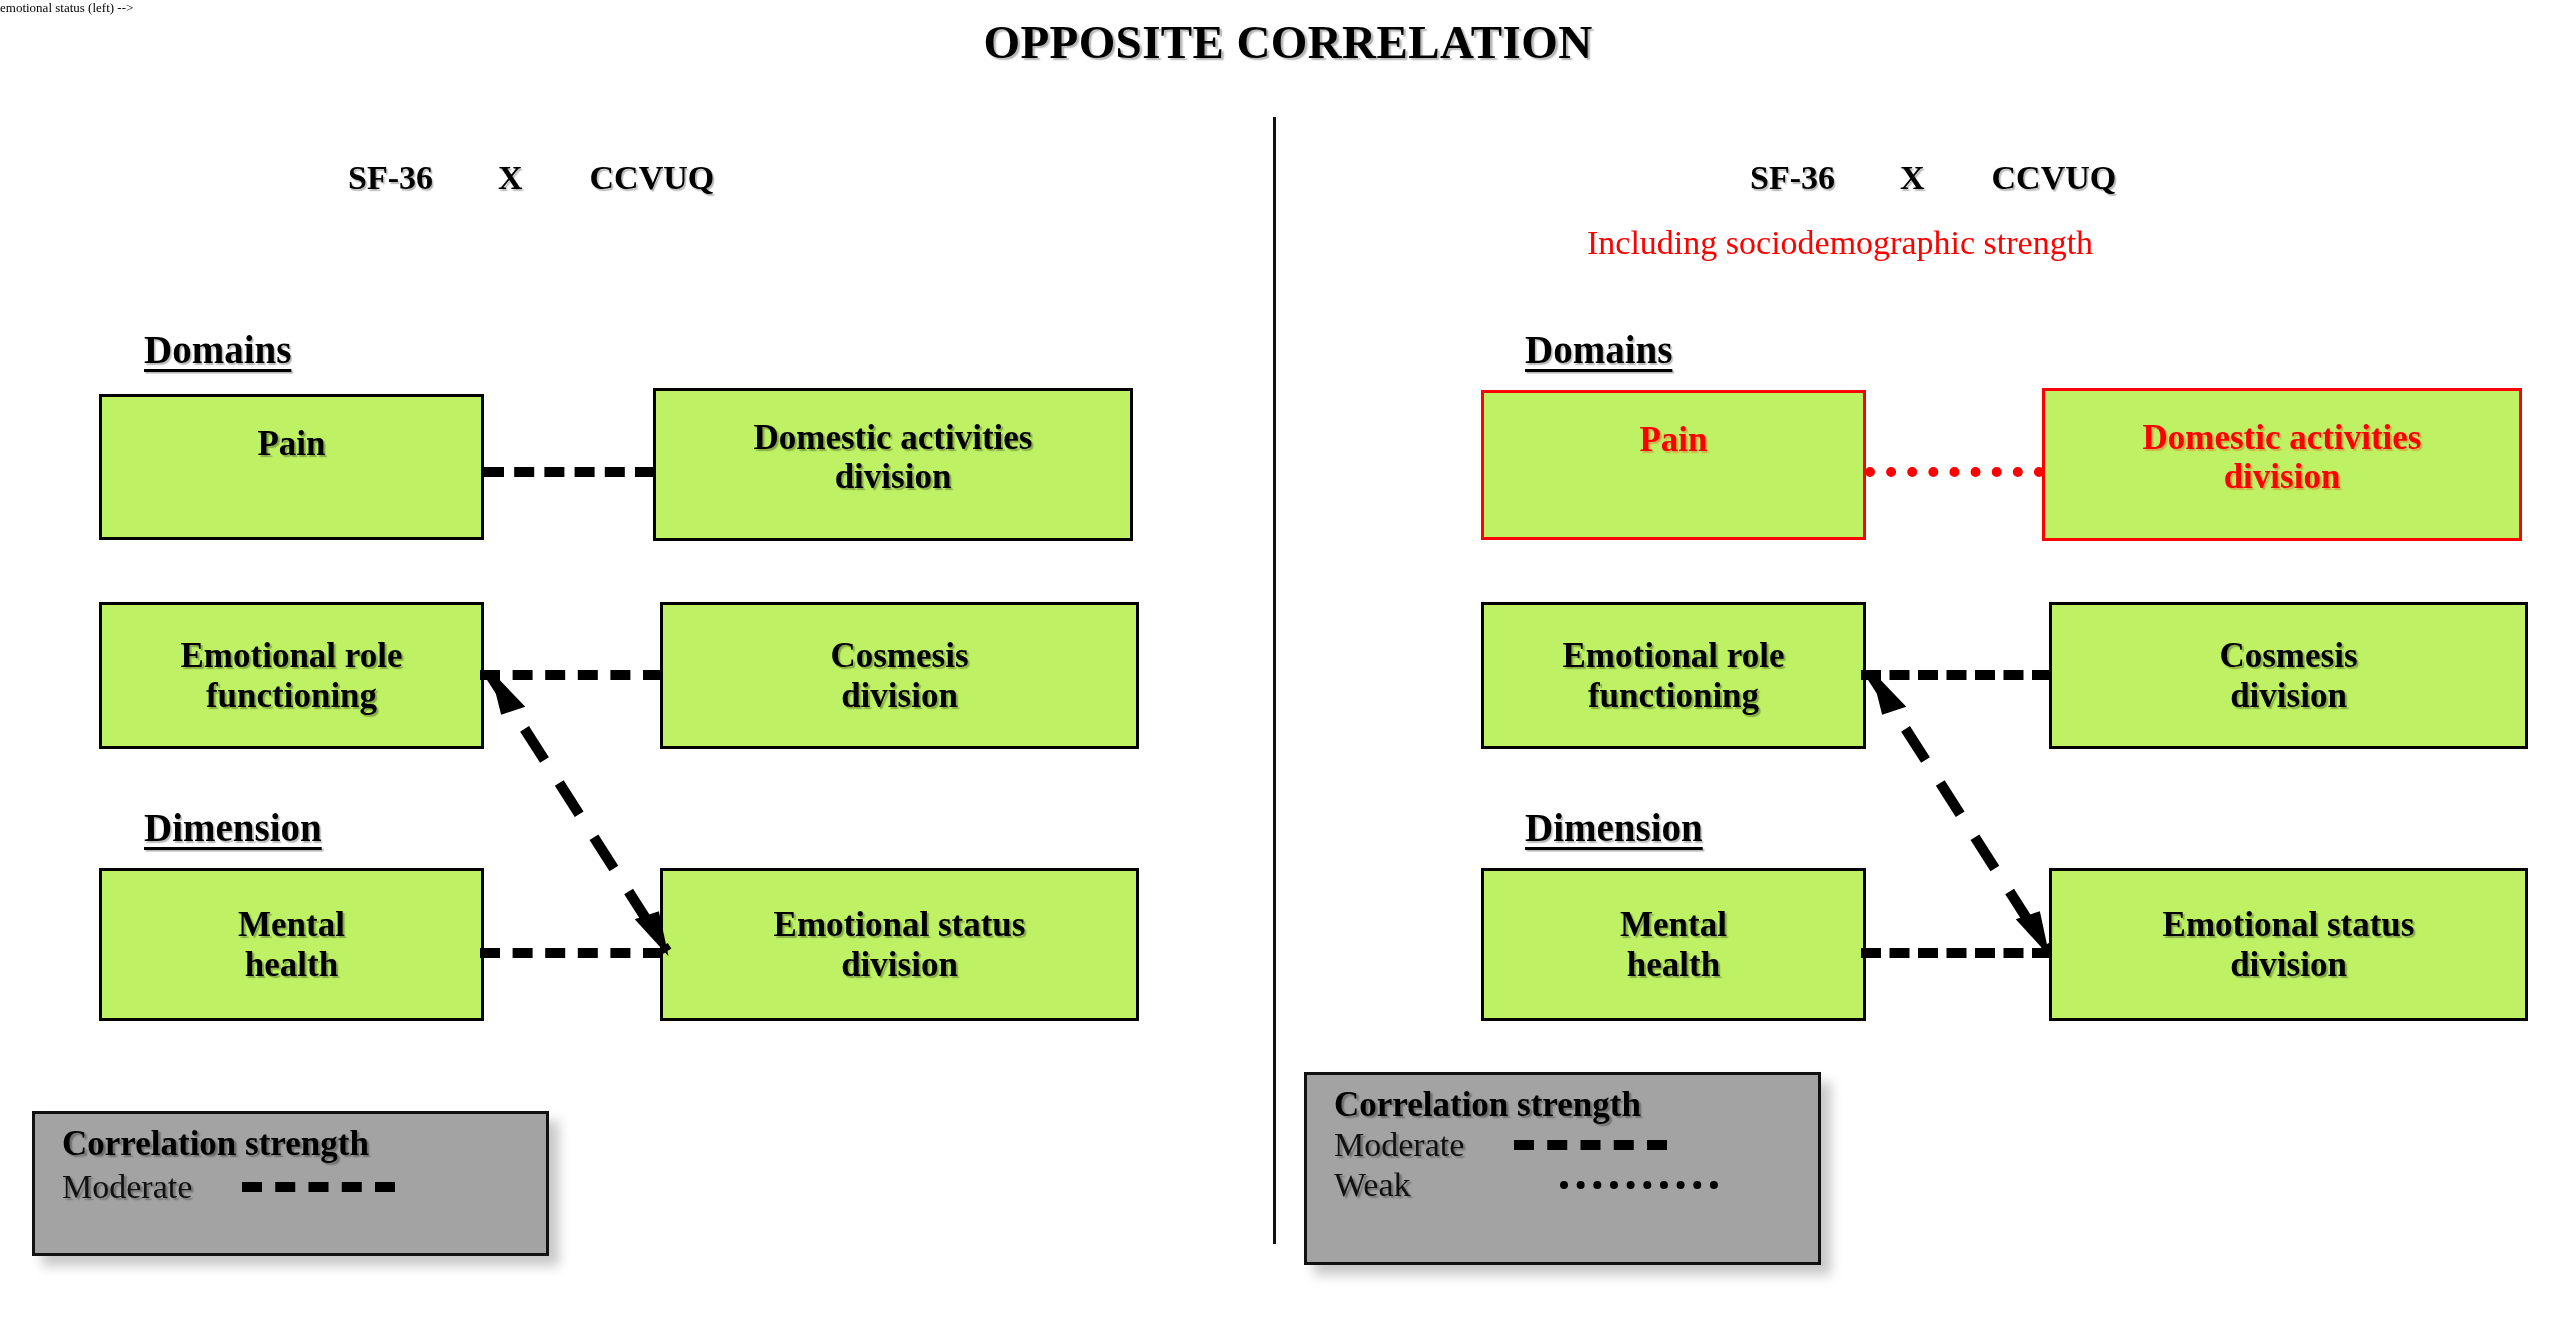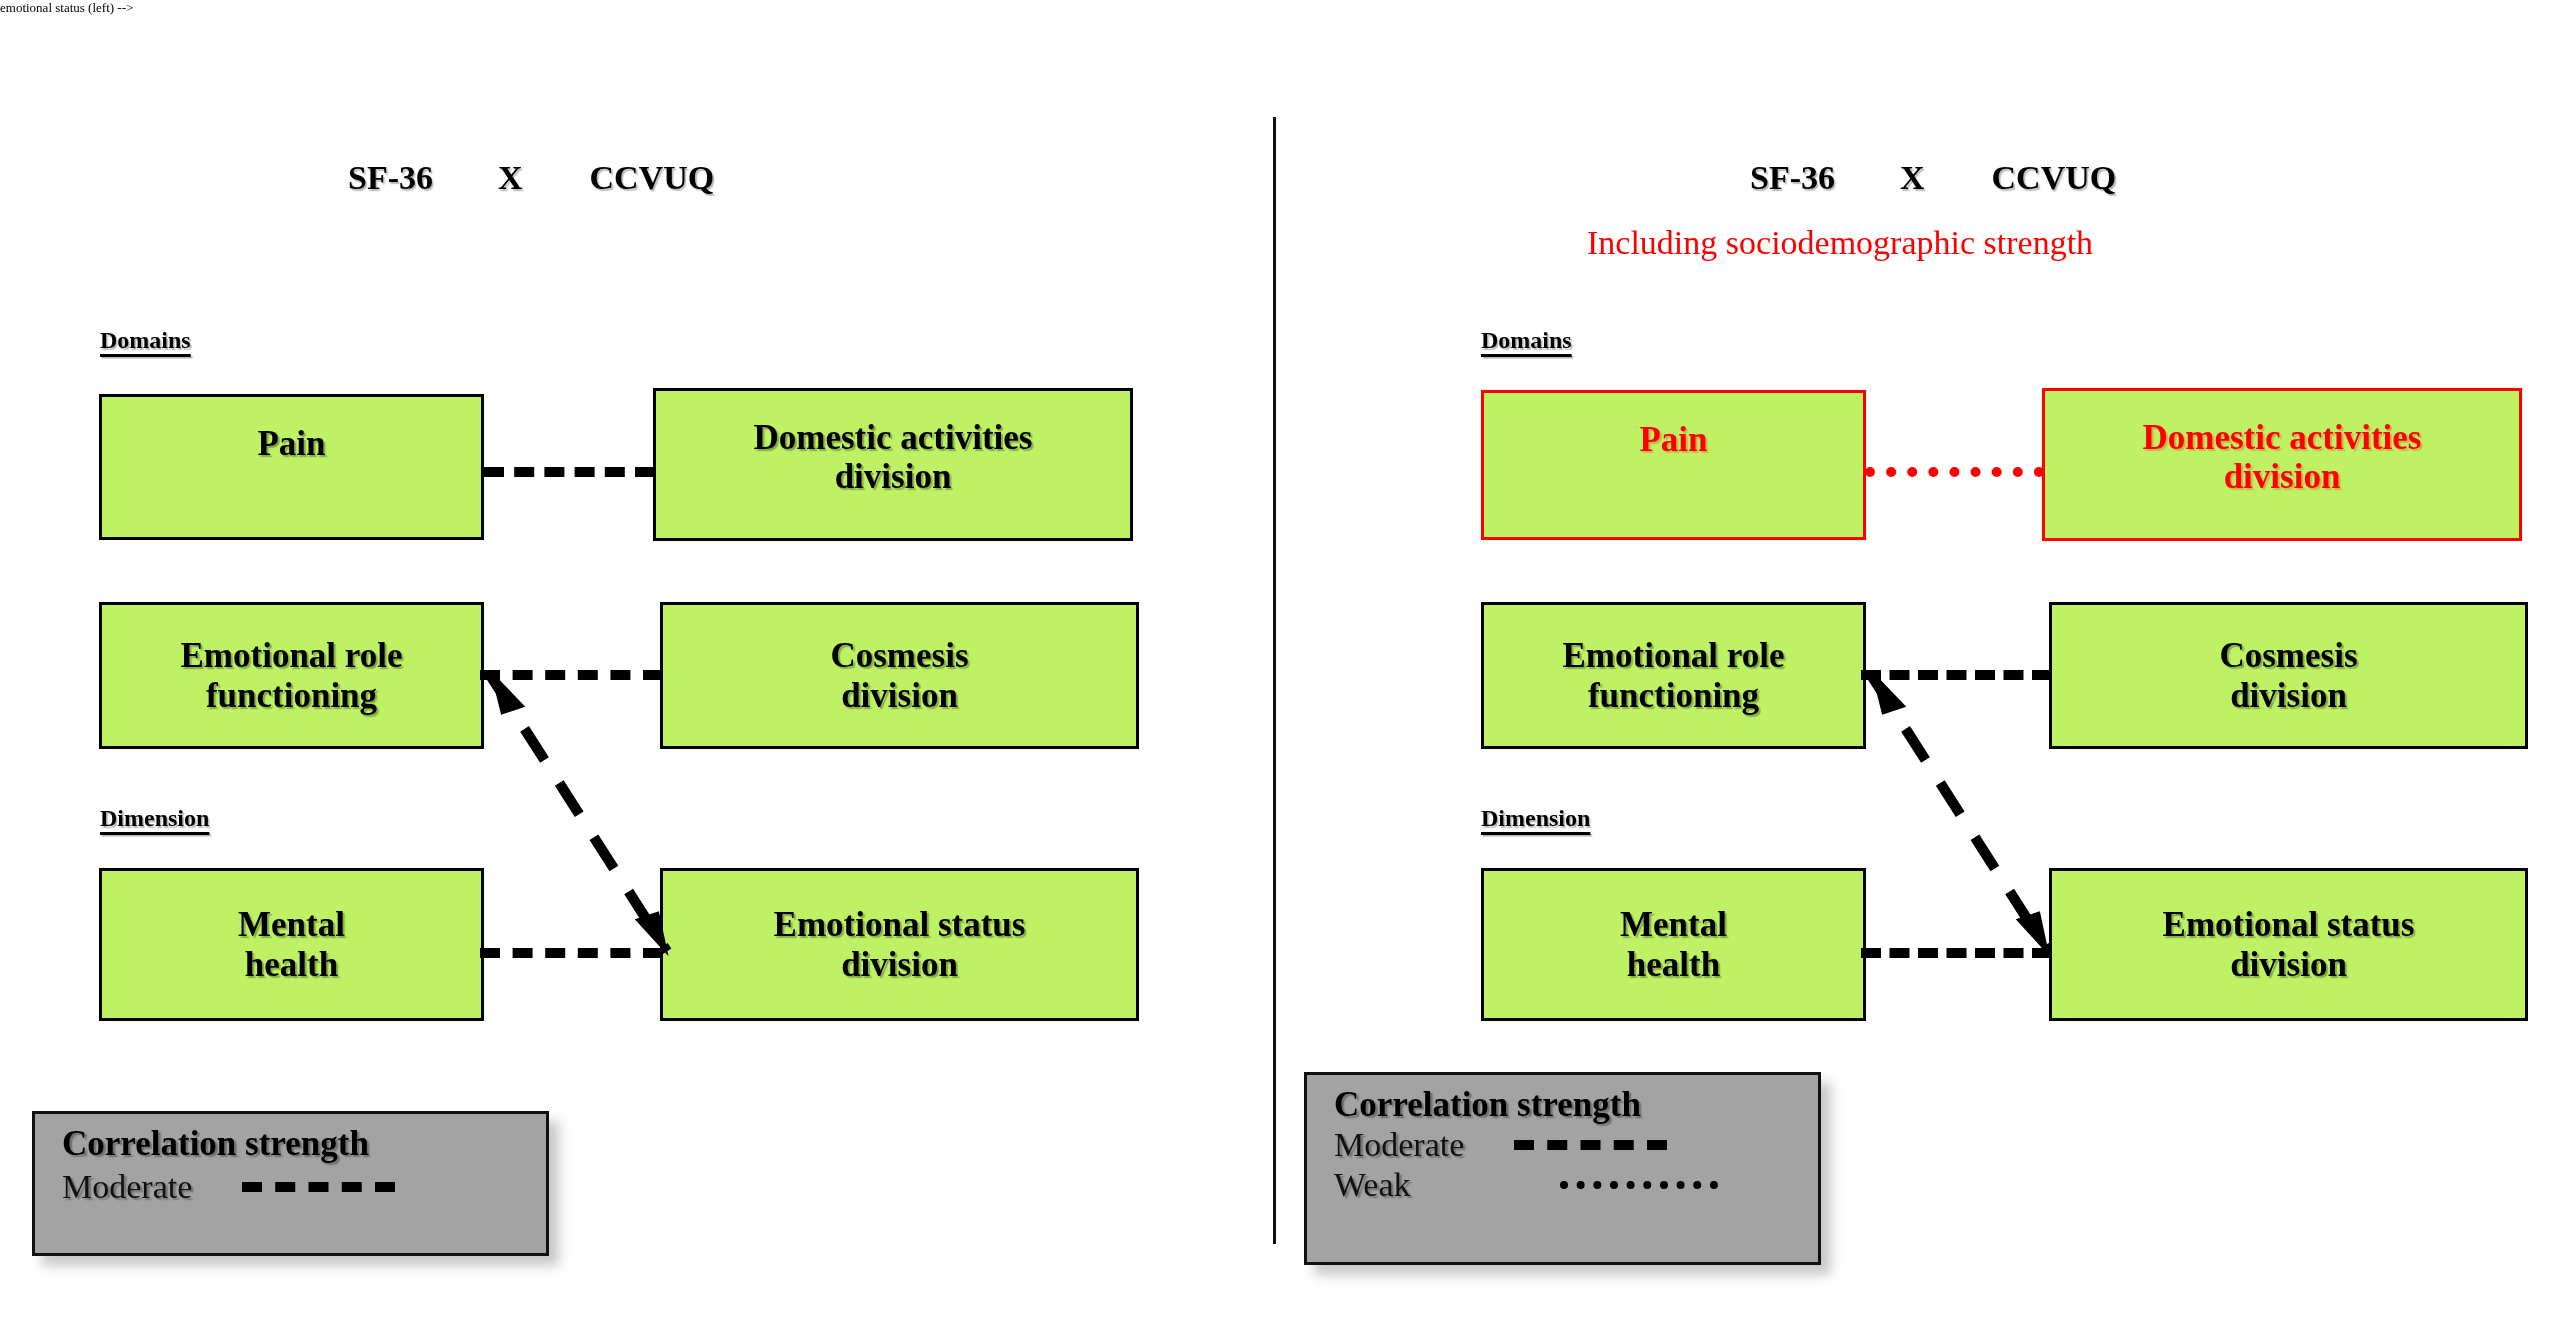--- a/index.html
+++ b/index.html
@@ -33,24 +33,25 @@
   .pair-head .gap{display:inline-block;width:48px;}
   .pair-head .gap2{display:inline-block;width:50px;}
 
   .sub-red{
     position:absolute;font-size:34px;font-weight:normal;color:#fe0000;
     white-space:nowrap;
   }
 
   
   .grp-label{
-    position:absolute;font-size:24px;font-weight:bold;color:#000;
+    position:absolute;font-size:39px;font-weight:bold;color:#000;
     text-decoration:underline;text-underline-offset:5.6px;
     text-decoration-thickness:3.2px;white-space:nowrap;
     text-shadow:1.6px 1.6px 1.2px rgba(0,0,0,.28);
+    margin-left:44px;
   }
 
   
   .nbox{
     position:absolute;box-sizing:border-box;
     border:3.2px solid #000;background:#bef264;
     display:flex;align-items:center;justify-content:center;
     text-align:center;font-weight:bold;color:#000;font-size:35px;
     line-height:1.12;padding:0 8px;
     text-shadow:2px 2px 1.2px rgba(0,0,0,.30);
@@ -99,20 +100,21 @@
     position:absolute;font-size:33px;font-weight:normal;color:#fe0000;
     line-height:1.17;white-space:pre-line;
   }
 </style>
 </head>
 <body>
 
 <div class="canvas">
 
   
+  <div class="title">OPPOSITE CORRELATION</div>
 
   
   <div class="divider"></div>
 
   
   <div class="pair-head" style="left:348px;top:159px;">
     <span>SF-36</span>
     <span class="gap"></span>
     <span>X</span>
     <span class="gap2"></span>

